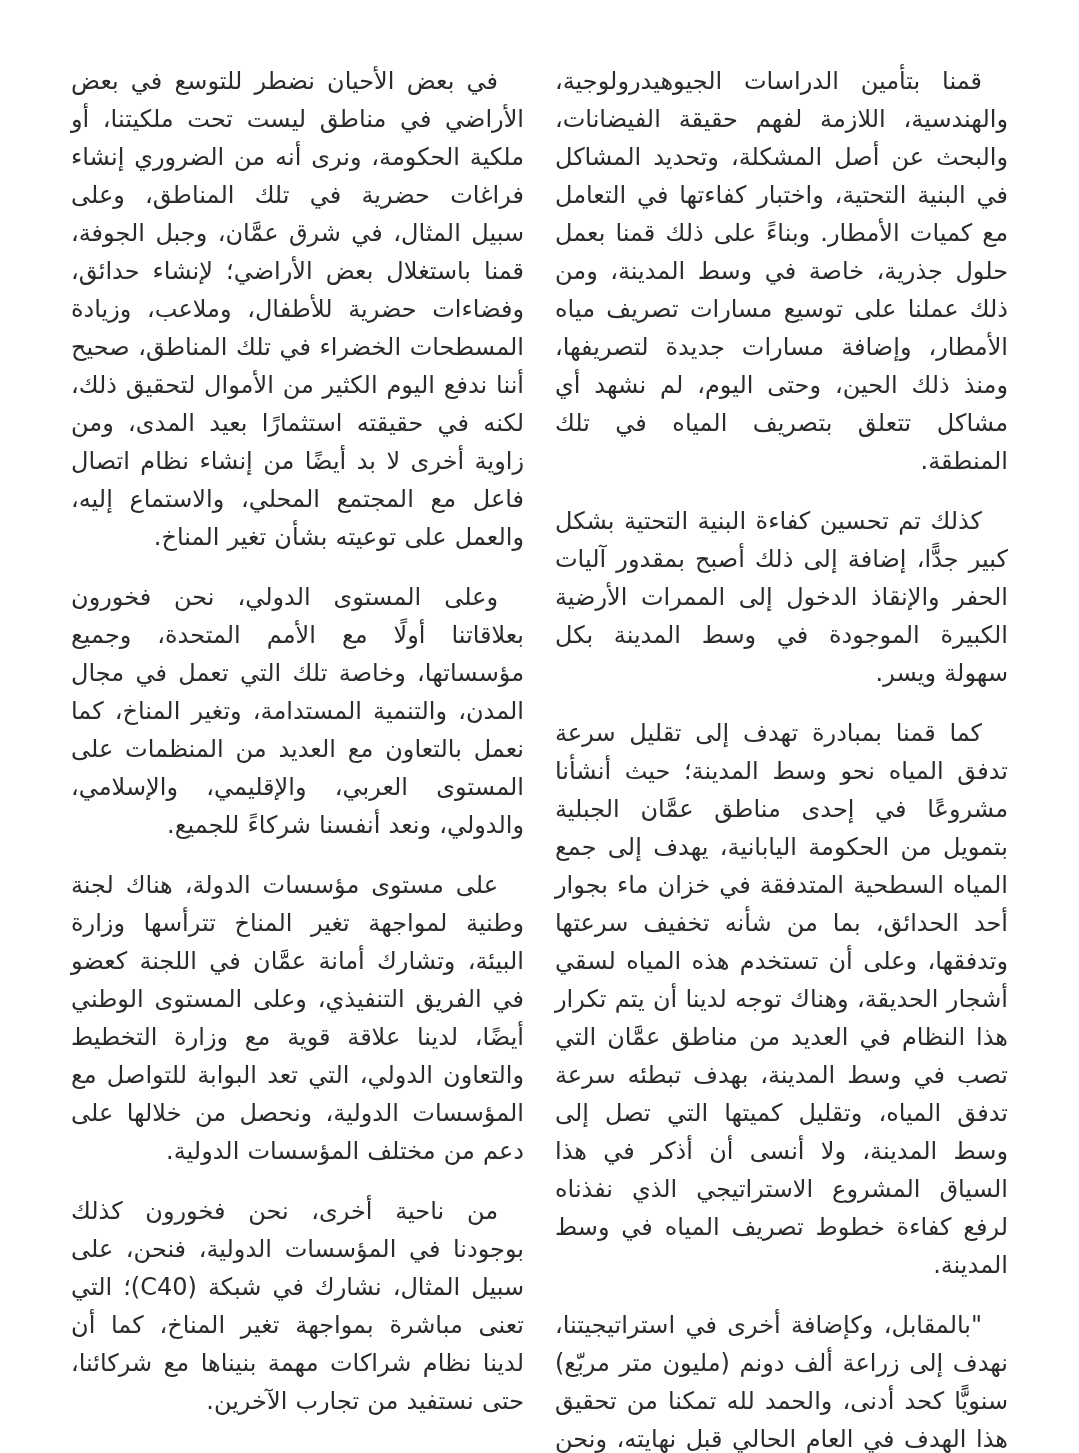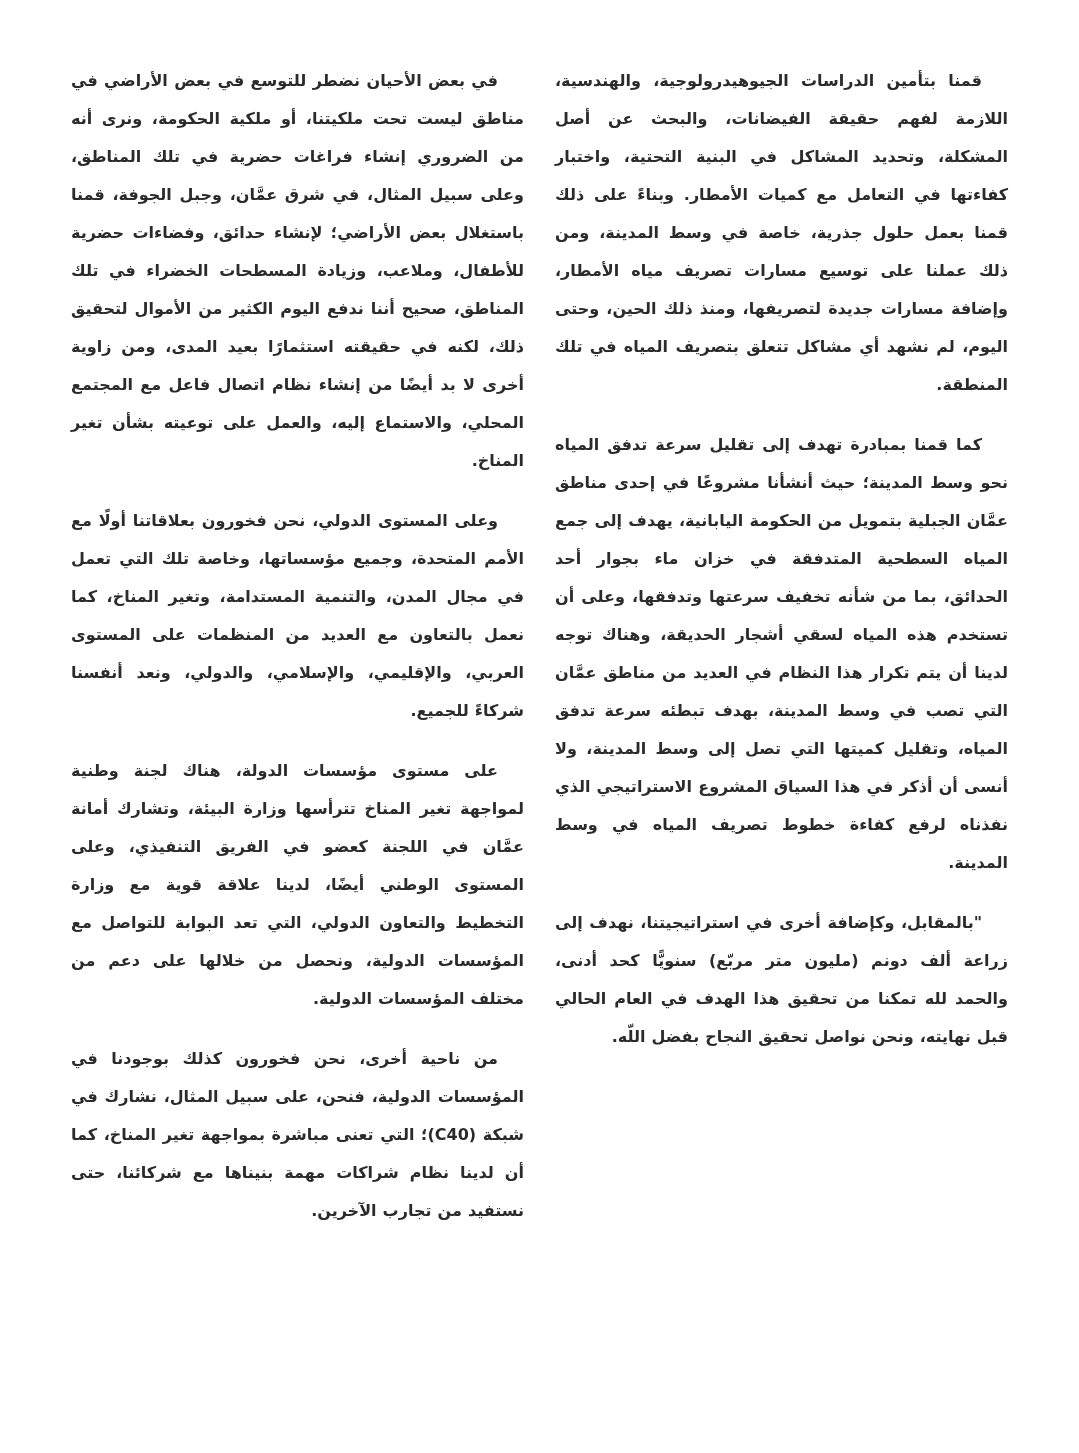--- a/index.html
+++ b/index.html
@@ -38,27 +38,27 @@
     width: 453px;
     flex: 0 0 453px;
     direction: rtl;
     text-align: justify;
     text-align-last: right;
   }
 
   p.para {
     margin: 0 0 22px 0;
     padding: 0;
-    font-size: 16px;
+    font-size: 24px;
     line-height: 38px;
     color: #2b2b2b;
     text-indent: 26px;
     text-align: justify;
     text-align-last: right;
-    font-weight: 700;
+    font-weight: 400;
     letter-spacing: 0;
     word-spacing: 0.5px;
     -webkit-font-feature-settings: "kern";
     font-feature-settings: "kern";
   }
 
   p.para:last-child {
     margin-bottom: 0;
   }
 
@@ -80,20 +80,21 @@
   }
 </style>
 </head>
 <body>
 
 <div class="page">
   <div class="columns">
 
     <div class="column">
       <p class="para">قمنا بتأمين الدراسات الجيوهيدرولوجية، والهندسية، اللازمة لفهم حقيقة الفيضانات، والبحث عن أصل المشكلة، وتحديد المشاكل في البنية التحتية، واختبار كفاءتها في التعامل مع كميات الأمطار. وبناءً على ذلك قمنا بعمل حلول جذرية، خاصة في وسط المدينة، ومن ذلك عملنا على توسيع مسارات تصريف مياه الأمطار، وإضافة مسارات جديدة لتصريفها، ومنذ ذلك الحين، وحتى اليوم، لم نشهد أي مشاكل تتعلق بتصريف المياه في تلك المنطقة.</p>
+      <p class="para">كذلك تم تحسين كفاءة البنية التحتية بشكل كبير جدًّا، إضافة إلى ذلك أصبح بمقدور آليات الحفر والإنقاذ الدخول إلى الممرات الأرضية الكبيرة الموجودة في وسط المدينة بكل سهولة ويسر.</p>
       <p class="para">كما قمنا بمبادرة تهدف إلى تقليل سرعة تدفق المياه نحو وسط المدينة؛ حيث أنشأنا مشروعًا في إحدى مناطق عمَّان الجبلية بتمويل من الحكومة اليابانية، يهدف إلى جمع المياه السطحية المتدفقة في خزان ماء بجوار أحد الحدائق، بما من شأنه تخفيف سرعتها وتدفقها، وعلى أن تستخدم هذه المياه لسقي أشجار الحديقة، وهناك توجه لدينا أن يتم تكرار هذا النظام في العديد من مناطق عمَّان التي تصب في وسط المدينة، بهدف تبطئه سرعة تدفق المياه، وتقليل كميتها التي تصل إلى وسط المدينة، ولا أنسى أن أذكر في هذا السياق المشروع الاستراتيجي الذي نفذناه لرفع كفاءة خطوط تصريف المياه في وسط المدينة.</p>
       <p class="para">"بالمقابل، وكإضافة أخرى في استراتيجيتنا، نهدف إلى زراعة ألف دونم (مليون متر مربّع) سنويًّا كحد أدنى، والحمد لله تمكنا من تحقيق هذا الهدف في العام الحالي قبل نهايته، ونحن نواصل تحقيق النجاح بفضل اللّه.</p>
 
     </div>
 
     <div class="column">
       <p class="para">في بعض الأحيان نضطر للتوسع في بعض الأراضي في مناطق ليست تحت ملكيتنا، أو ملكية الحكومة، ونرى أنه من الضروري إنشاء فراغات حضرية في تلك المناطق، وعلى سبيل المثال، في شرق عمَّان، وجبل الجوفة، قمنا باستغلال بعض الأراضي؛ لإنشاء حدائق، وفضاءات حضرية للأطفال، وملاعب، وزيادة المسطحات الخضراء في تلك المناطق، صحيح أننا ندفع اليوم الكثير من الأموال لتحقيق ذلك، لكنه في حقيقته استثمارًا بعيد المدى، ومن زاوية أخرى لا بد أيضًا من إنشاء نظام اتصال فاعل مع المجتمع المحلي، والاستماع إليه، والعمل على توعيته بشأن تغير المناخ.</p>
       <p class="para">وعلى المستوى الدولي، نحن فخورون بعلاقاتنا أولًا مع الأمم المتحدة، وجميع مؤسساتها، وخاصة تلك التي تعمل في مجال المدن، والتنمية المستدامة، وتغير المناخ، كما نعمل بالتعاون مع العديد من المنظمات على المستوى العربي، والإقليمي، والإسلامي، والدولي، ونعد أنفسنا شركاءً للجميع.</p>
       <p class="para">على مستوى مؤسسات الدولة، هناك لجنة وطنية لمواجهة تغير المناخ تترأسها وزارة البيئة، وتشارك أمانة عمَّان في اللجنة كعضو في الفريق التنفيذي، وعلى المستوى الوطني أيضًا، لدينا علاقة قوية مع وزارة التخطيط والتعاون الدولي، التي تعد البوابة للتواصل مع المؤسسات الدولية، ونحصل من خلالها على دعم من مختلف المؤسسات الدولية.</p>
       <p class="para">من ناحية أخرى، نحن فخورون كذلك بوجودنا في المؤسسات الدولية، فنحن، على سبيل المثال، نشارك في شبكة (C40)؛ التي تعنى مباشرة بمواجهة تغير المناخ، كما أن لدينا نظام شراكات مهمة بنيناها مع شركائنا، حتى نستفيد من تجارب الآخرين.</p>

